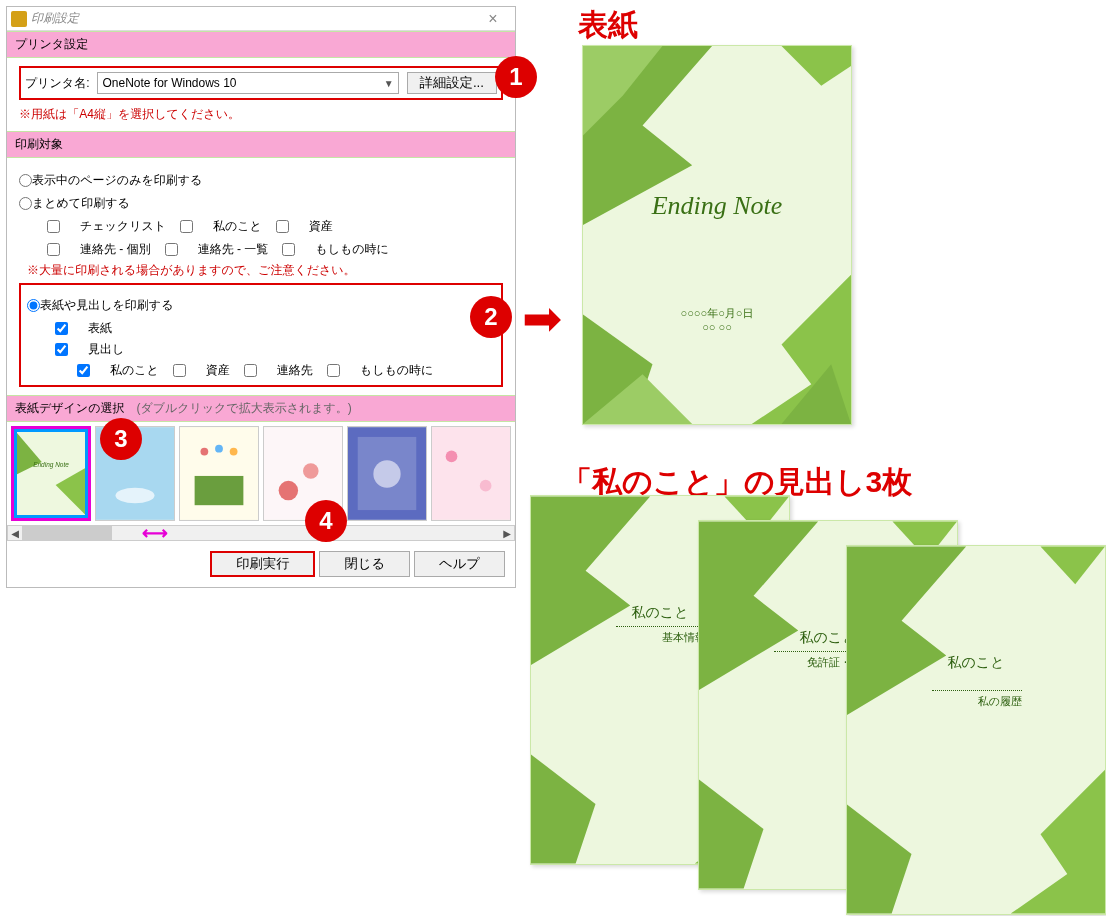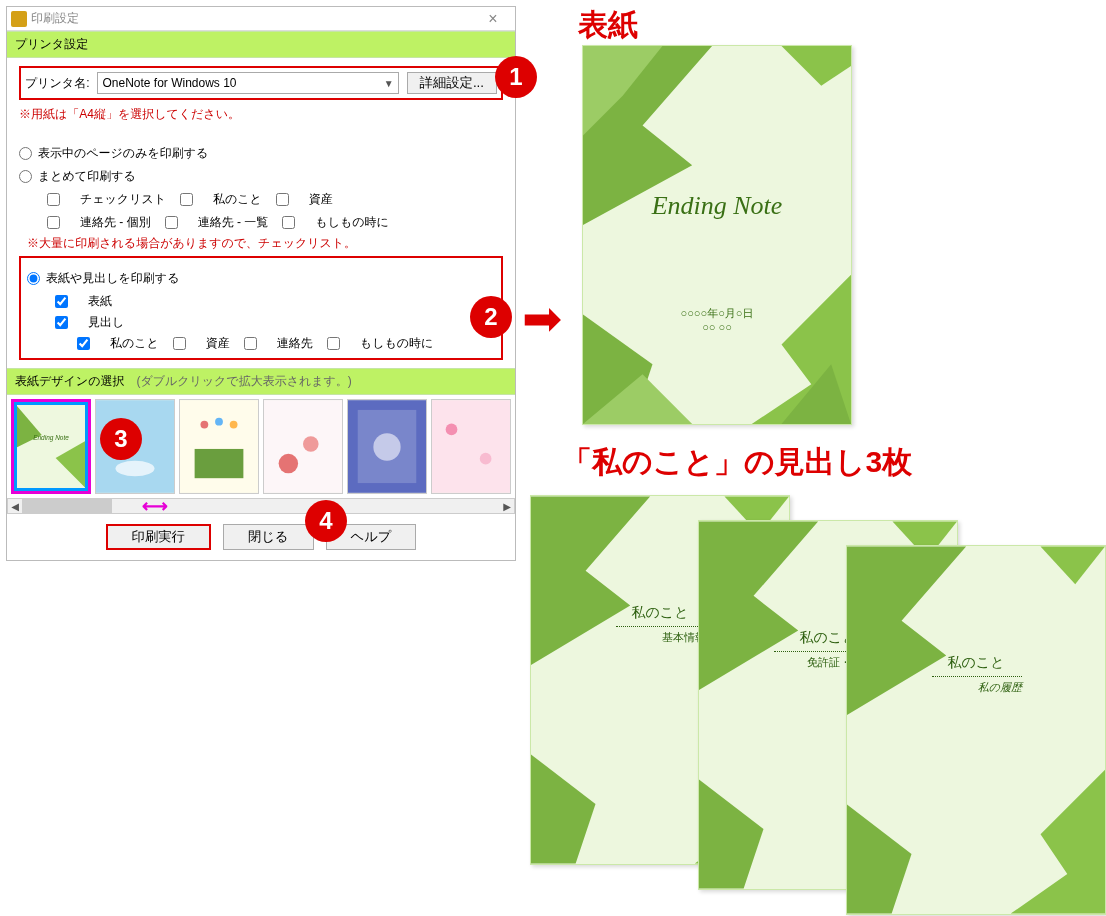--- a/index.html
+++ b/index.html
@@ -1,34 +1,34 @@
 <!DOCTYPE html>
 <html><head>
 <meta charset="utf-8">
 <style>
   * { box-sizing: border-box; margin: 0; padding: 0; }
   body { font-family: "MS UI Gothic", sans-serif; font-size: 12px; background: #fff; width: 1106px; height: 916px; position: relative; }
   
   .dialog { position: absolute; left: 6px; top: 6px; width: 510px; border: 1px solid #bbb; background: #fff; }
   .titlebar { height: 24px; background: #fff; border-bottom: 1px solid #ddd; display: flex; align-items: center; padding: 0 4px; }
   .titlebar-icon { width: 16px; height: 16px; margin-right: 4px; background: #d4a017; border-radius: 2px; display: inline-block; }
-  .titlebar-title { flex: 1; color: #888; }
+  .titlebar-title { flex: 1; color: #888; font-style: italic; }
   .titlebar-close { width: 36px; height: 20px; display: flex; align-items: center; justify-content: center; color: #888; cursor: pointer; font-size: 16px; }
   
-  .section-header { background: #bef264; padding: 4px 8px; border-top: 1px solid #c5e5a5; border-bottom: 1px solid #c5e5a5; font-size: 12px; }
+  .section-header { background: #f9a8d4; padding: 4px 8px; border-top: 1px solid #c5e5a5; border-bottom: 1px solid #c5e5a5; font-size: 12px; }
   .section-body { padding: 8px 12px; }
   
   .printer-row { display: flex; align-items: center; gap: 8px; border: 2px solid #d00; padding: 4px; }
   .printer-label { white-space: nowrap; }
   .printer-select { flex: 1; height: 22px; border: 1px solid #aaa; background: #fff; padding: 0 4px; display: flex; align-items: center; justify-content: space-between; }
   .printer-select .chev { font-size: 10px; color: #555; }
   .detail-btn { height: 22px; padding: 0 12px; border: 1px solid #aaa; background: #f0f0f0; cursor: pointer; }
   .paper-note { color: #c00; margin-top: 6px; font-size: 12px; }
   
-  .radio-row { display: flex; align-items: center; gap: 6px; margin: 6px 0; }
+  .radio-row { display: flex; align-items: center; margin: 6px 0; }
   .radio-row input[type=radio] { cursor: pointer; }
   .sub-checks { margin-left: 28px; display: flex; flex-wrap: wrap; gap: 6px 14px; margin-top: 4px; }
   .chk { display: flex; align-items: center; gap: 20px; }
   .chk input { cursor: pointer; }
   .warn { color: #c00; margin-left: 8px; margin-top: 4px; font-size: 12px; }
   
   .redbox { border: 2px solid #d00; padding: 6px; margin-top: 4px; }
   
   .design-header { display: flex; gap: 12px; align-items: flex-end; }
   .design-hint { color: #666; }
@@ -37,21 +37,21 @@
   .thumb { width: 80px; height: 95px; border: 1px solid #ccc; flex-shrink: 0; position: relative; background: #eef5e8; }
   .thumb.selected { border: 3px solid #e600d6; outline: 3px solid #0099ff; outline-offset: -6px; }
   .thumb svg { width: 100%; height: 100%; }
   
   .scroll-row { display: flex; align-items: center; height: 16px; background: #f0f0f0; border: 1px solid #ccc; }
   .scroll-arrow { width: 14px; height: 14px; display: flex; align-items: center; justify-content: center; color: #555; cursor: pointer; font-size: 10px; }
   .scroll-track { flex: 1; height: 14px; background: #f0f0f0; position: relative; }
   .scroll-thumb { position: absolute; left: 0; top: 0; width: 90px; height: 100%; background: #ccc; }
   .magenta-arrow { color: #e600d6; font-size: 18px; font-weight: bold; position: absolute; }
   
-  .buttons-row { display: flex; justify-content: center; gap: 12px; padding: 10px; }
+  .buttons-row { display: flex; justify-content: flex-end; gap: 4px; padding: 10px; }
   .btn { height: 26px; padding: 0 24px; border: 1px solid #aaa; background: #f0f0f0; cursor: pointer; }
   .btn.primary-red { border: 2px solid #d00; }
   
   .badge { position: absolute; width: 42px; height: 42px; border-radius: 50%; background: #d00; color: #fff; font-size: 24px; font-weight: bold; display: flex; align-items: center; justify-content: center; z-index: 10; }
   .big-arrow { position: absolute; color: #d00; font-size: 48px; z-index: 5; }
   
   .annot-title { position: absolute; color: #d00; font-size: 30px; font-weight: bold; }
   
   .preview { position: absolute; border: 1px solid #cbe8a8; background: #eef8df; box-shadow: 2px 2px 4px rgba(0,0,0,0.15); }
   .preview svg { width: 100%; height: 100%; display: block; }
@@ -76,20 +76,21 @@
       <span class="printer-label">プリンタ名:</span>
       <div class="printer-select">
         <span>OneNote for Windows 10</span>
         <span class="chev">▼</span>
       </div>
       <button class="detail-btn">詳細設定...</button>
     </div>
     <div class="paper-note">※用紙は「A4縦」を選択してください。</div>
   </div>
 
+  <div class="section-header">印刷対象</div>
   <div class="section-body">
     <div class="radio-row">
       <input type="radio" name="r" style="">
       <span>表示中のページのみを印刷する</span>
     </div>
     <div class="radio-row">
       <input type="radio" name="r" style="">
       <span>まとめて印刷する</span>
     </div>
     <div class="sub-checks" style="max-width:400px;">
@@ -111,21 +112,21 @@
         </label>
       <label class="chk">
           <input type="checkbox" style="">
           <span>連絡先 - 一覧</span>
         </label>
       <label class="chk">
           <input type="checkbox" style="">
           <span>もしもの時に</span>
         </label>
     </div>
-    <div class="warn">※大量に印刷される場合がありますので、チェックリスト。</div>
+    <div class="warn">※大量に印刷される場合がありますので、ご注意ください。</div>
 
     <div class="redbox">
       <div class="radio-row">
         <input type="radio" name="r" checked="" style="">
         <span>表紙や見出しを印刷する</span>
       </div>
       <div style="margin-left:28px;">
         <label class="chk">
             <input type="checkbox" checked="" style="">
             <span>表紙</span>
@@ -225,21 +226,21 @@
 </div>
 
 <div class="badge" style="left:495px; top:56px;">1</div>
 <div class="badge" style="left:470px; top:296px;">2</div>
 <div class="badge" style="left:100px; top:418px;">3</div>
 <div class="badge" style="left:305px; top:500px;">4</div>
 
 <div class="big-arrow" style="left:522px; top:290px;">➡</div>
 
 <div class="annot-title" style="left:578px; top:5px;">表紙</div>
-<div class="annot-title" style="left:562px; top:442px;">「私のこと」の見出し3枚</div>
+<div class="annot-title" style="left:562px; top:462px;">「私のこと」の見出し3枚</div>
 
 <div class="preview" style="left:582px; top:45px; width:270px; height:380px;">
   <svg viewBox="0 0 270 380" preserveAspectRatio="none">
     <rect width="270" height="380" fill="#edf7de"></rect>
     <path d="M0 0 L130 0 L60 80 L110 120 L0 180 Z" fill="#7cb342"></path>
     <path d="M0 0 L80 0 L40 50 L0 90 Z" fill="#9ccc65"></path>
     <path d="M270 0 L200 0 L240 40 L270 20 Z" fill="#8bc34a"></path>
     <path d="M0 380 L0 270 L70 320 L50 380 Z" fill="#7cb342"></path>
     <path d="M0 380 L110 380 L60 330 Z" fill="#9ccc65"></path>
     <path d="M270 380 L270 230 L200 300 L230 340 L170 380 Z" fill="#8bc34a"></path>
@@ -274,14 +275,14 @@
 </div>
 <div class="preview" style="left:846px; top:545px; width:260px; height:370px;">
   <svg viewBox="0 0 260 370">
       <rect width="260" height="370" fill="#edf7de"></rect>
     <path d="M0 0 L120 0 L55 75 L100 110 L0 170 Z" fill="#7cb342"></path>
     <path d="M260 0 L195 0 L230 38 Z" fill="#8bc34a"></path>
     <path d="M0 370 L0 260 L65 310 L45 370 Z" fill="#7cb342"></path>
     <path d="M260 370 L260 225 L195 290 L222 330 L165 370 Z" fill="#8bc34a"></path>
   </svg>
   <div class="preview-heading" style="top:108px;">私のこと</div>
-  <div class="preview-subheading" style="top:130px; left:85px; width:90px;font-style:italic;">私の履歴</div>
+  <div class="preview-subheading" style="top:144px; left:85px; width:90px;">私の履歴</div>
 </div>
 
 </body></html>

